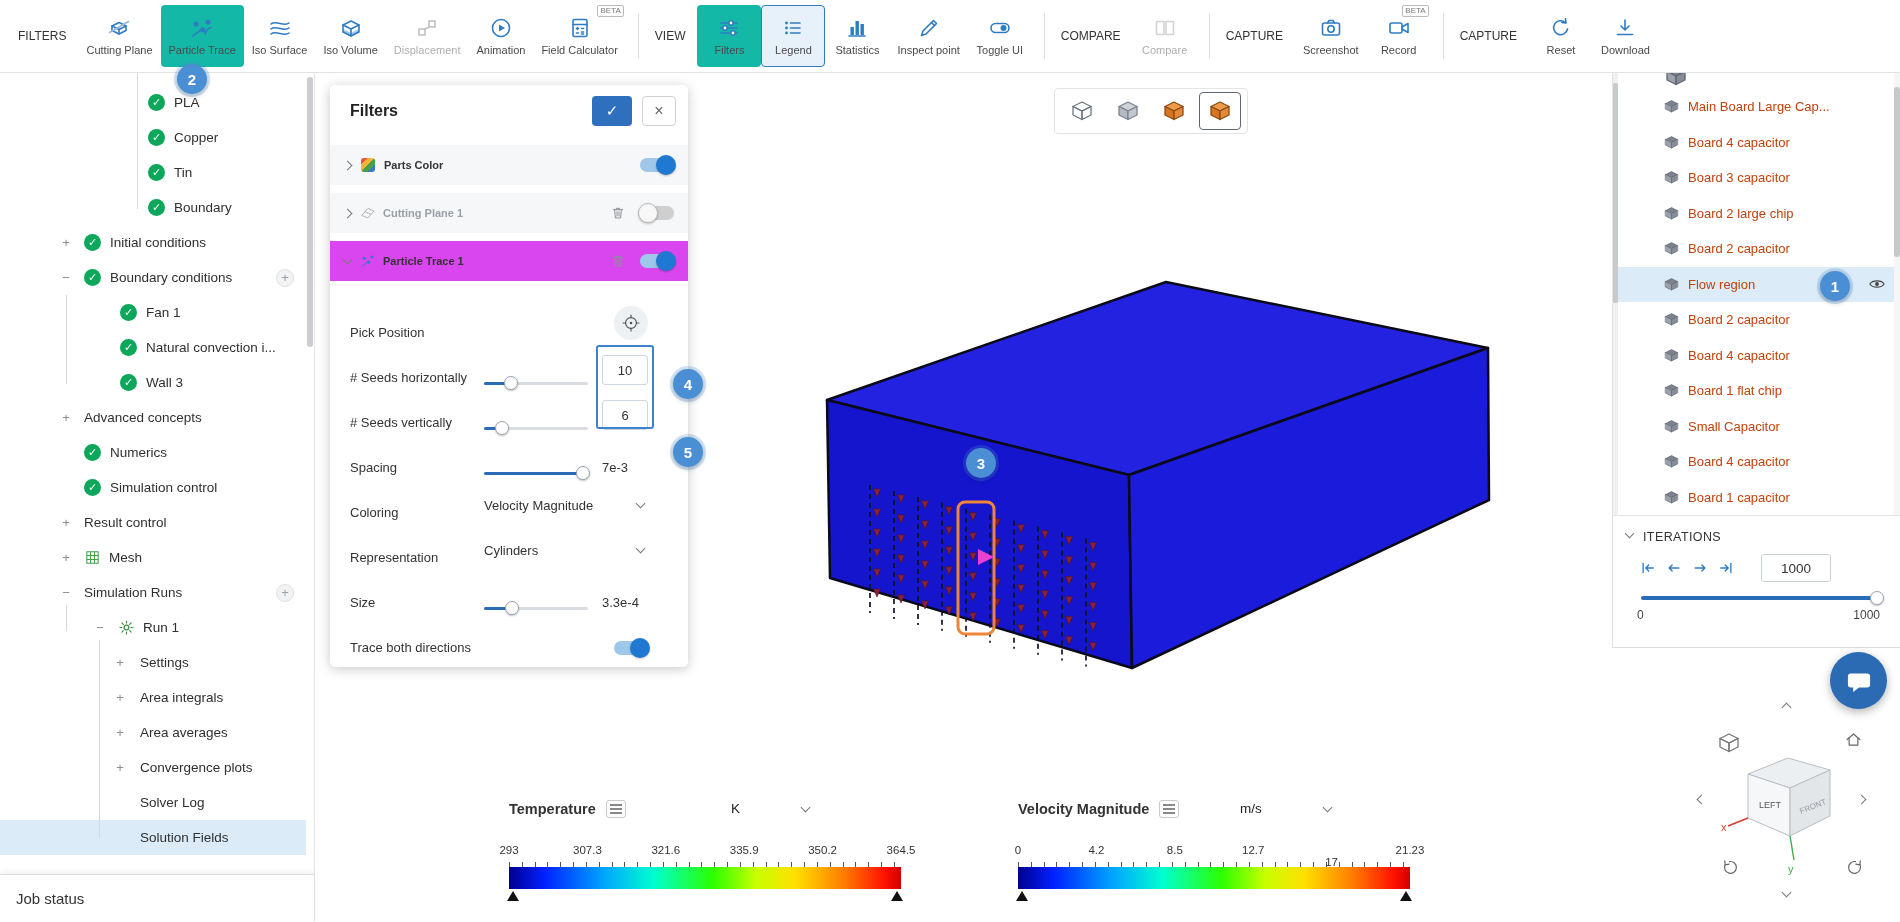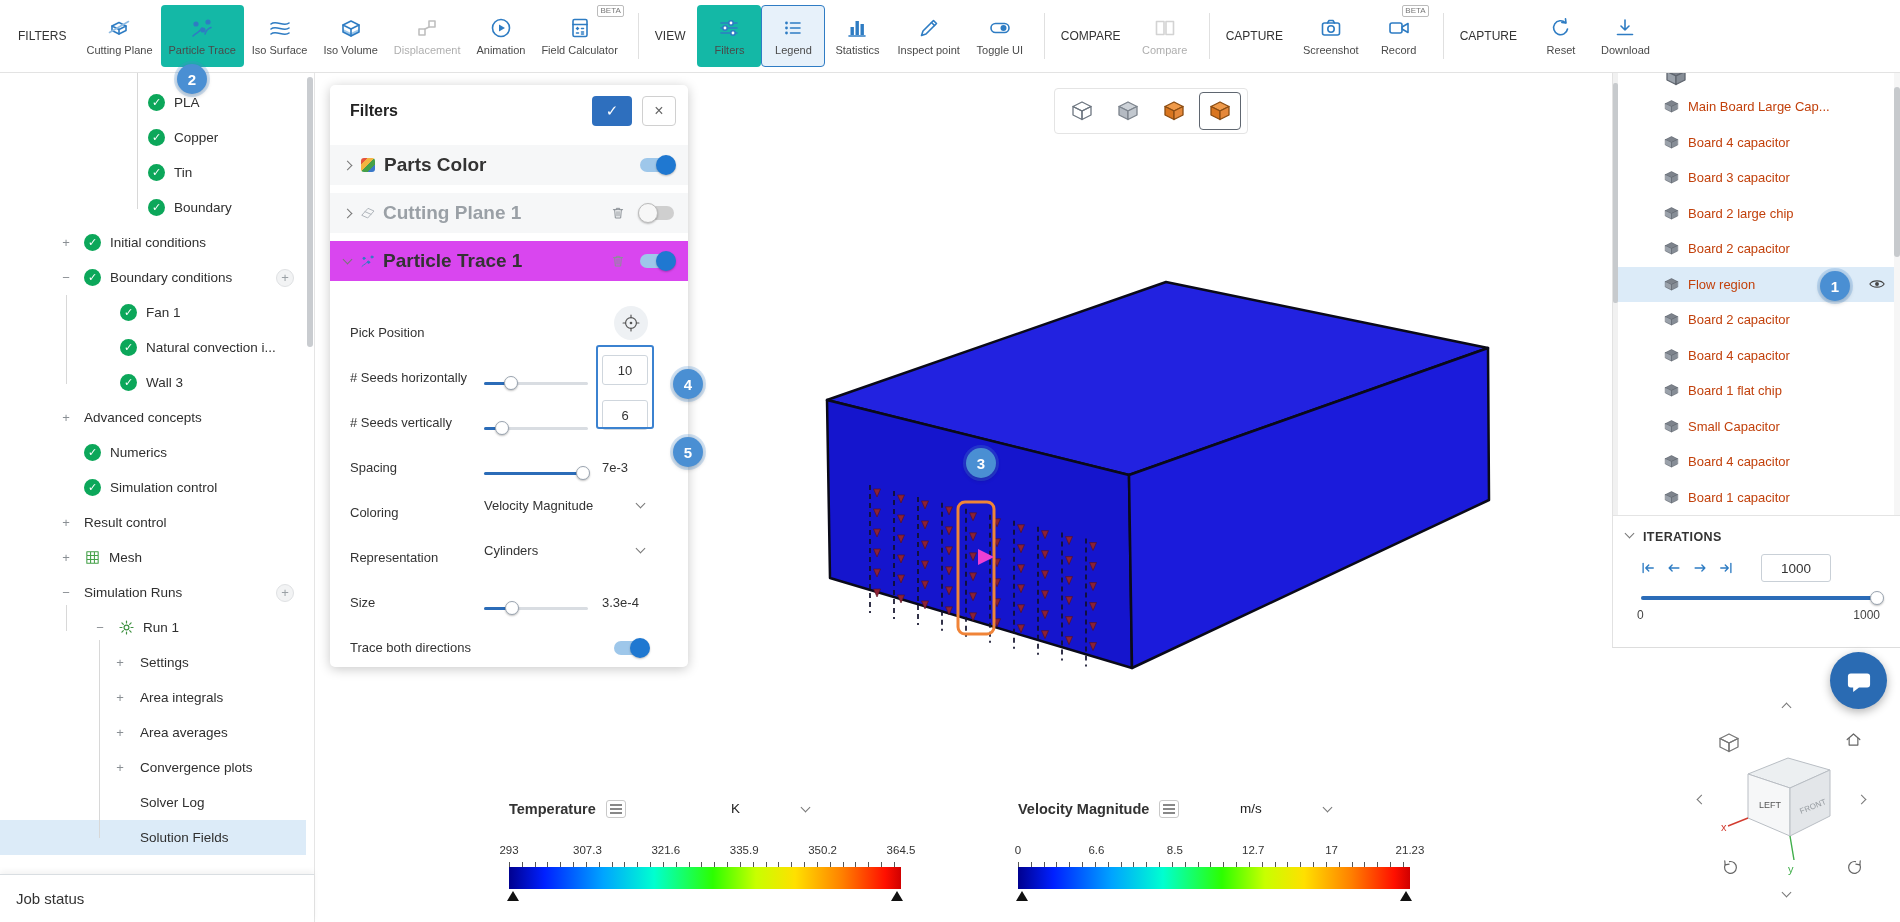--- a/index.html
+++ b/index.html
@@ -53,21 +53,21 @@
 
 .filters-panel{position:absolute;left:330px;top:85px;width:358px;background:#fff;border-radius:5px;
   box-shadow:0 2px 12px rgba(0,0,0,.22);z-index:20;padding-bottom:12px}
 .fp-header{display:flex;align-items:center;height:52px;padding:0 12px 0 20px}
 .fp-title{font-size:16px;font-weight:bold;flex:1;color:#222}
 .fp-apply{width:40px;height:30px;background:#2e6fbe;border-radius:4px;color:#fff;font-size:15px;
   display:flex;align-items:center;justify-content:center;cursor:pointer;margin-right:10px}
 .fp-close{width:34px;height:30px;border:1px solid #d0d0d0;border-radius:4px;color:#666;font-size:16px;
   display:flex;align-items:center;justify-content:center;cursor:pointer}
 .fp-section{display:flex;align-items:center;height:40px;background:#f6f7f8;margin-top:8px;
-  padding:0 14px;font-size:19px;font-weight:bold;color:#333;cursor:pointer}
+  padding:0 14px;font-size:11px;font-weight:bold;color:#333;cursor:pointer}
 .fp-section.selected{background:#d946ef}
 .fp-section.disabled .fp-sec-label{color:#9aa0a6}
 .sec-ic{flex:none;width:14px;height:14px;border-radius:3px;margin:0 9px 0 10px}
 .sec-svg{flex:none;display:flex;margin:0 7px 0 9px}
 .trash{display:flex;margin-right:14px;cursor:pointer}
 .flex1{flex:1}
 .toggle{flex:none;width:34px;height:14px;border-radius:8px;background:#9ec7ea;position:relative;cursor:pointer}
 .toggle .knob{position:absolute;right:-2px;top:-3px;width:20px;height:20px;border-radius:50%;background:#1f78d1;
   box-shadow:0 1px 2px rgba(0,0,0,.25)}
 .toggle.off{background:#cfcfcf}
@@ -107,21 +107,21 @@
 .part-row.selected{background:#dcebf8}
 .part-row .tree-svg{margin-right:8px}
 .part-partial{height:16px;overflow:hidden;padding-left:50px;display:flex;align-items:flex-end}
 .eye{margin-left:auto;margin-right:14px;display:flex;cursor:pointer}
 .rp-scroll-left{position:absolute;left:0;top:0;width:5px;height:442px;background:#f1f1f1}
 .rp-scroll-left i{position:absolute;left:0;top:10px;width:5px;height:220px;background:#c7cacd;border-radius:2px}
 .rp-scroll-right{position:absolute;right:0;top:0;width:6px;height:442px;background:#f6f6f6}
 .rp-scroll-right i{position:absolute;left:0;top:14px;width:6px;height:170px;background:#c7cacd;border-radius:3px}
 .iterations{position:absolute;left:0;top:442px;width:100%;height:133px;border-top:1px solid #e4e4e4;padding:8px 0 0 0}
 .it-head{position:relative;height:26px;display:flex;align-items:center;padding-left:30px;
-  font-size:12.5px;font-weight:bold;letter-spacing:.4px;color:#333}
+  font-size:12.5px;font-weight:normal;letter-spacing:.4px;color:#333}
 .it-head .cv{position:absolute;left:13px;top:9px}
 .it-controls{display:flex;align-items:center;height:36px;padding-left:22px}
 .it-btn{width:26px;height:26px;display:flex;align-items:center;justify-content:center;cursor:pointer}
 .it-value{margin-left:22px;width:70px;height:28px;border:1px solid #c9d0d7;border-radius:3px;font-size:13.5px;
   display:flex;align-items:center;justify-content:center;cursor:text}
 .it-slider{position:relative;margin:10px 20px 0 28px;height:4px;background:#d9dde2;border-radius:2px;cursor:pointer}
 .it-slider .fill{position:absolute;left:0;top:0;height:4px;background:#2b6cb8;border-radius:2px}
 .it-slider .knob{position:absolute;top:-5px;width:14px;height:14px;border-radius:50%;background:#fff;
   border:1.5px solid #9aa4b0;box-shadow:0 1px 2px rgba(0,0,0,.25);transform:translateX(-10px)}
 .it-labels{display:flex;justify-content:space-between;padding:8px 20px 0 24px;font-size:12px;color:#444}
@@ -625,24 +625,24 @@
               <span></span>
             </span>
         </div>
         <div class="unit-dd">
           <span>m/s</span>
           <span class="cv cv-d"></span>
         </div>
       </div>
       <div class="tick-labels">
           <span style="left: 0%;">0</span>
-          <span style="left: 20%;">6.6</span>
+          <span style="left: 20%;">4.2</span>
           <span style="left: 40%;">8.5</span>
           <span style="left: 60%;">12.7</span>
-          <span style="left: 80%;">17</span>
+          <span style="left: 80%; margin-top: 12px;">17</span>
           <span style="left: 100%;">21.23</span>
         </div>
       <div class="ticks-strip"></div>
       <div class="colorbar-wrap">
         <div class="colorbar"></div>
         <div class="range-handle" style="left:-2px"></div>
         <div class="range-handle" style="right:-2px"></div>
       </div>
     </section>
 

